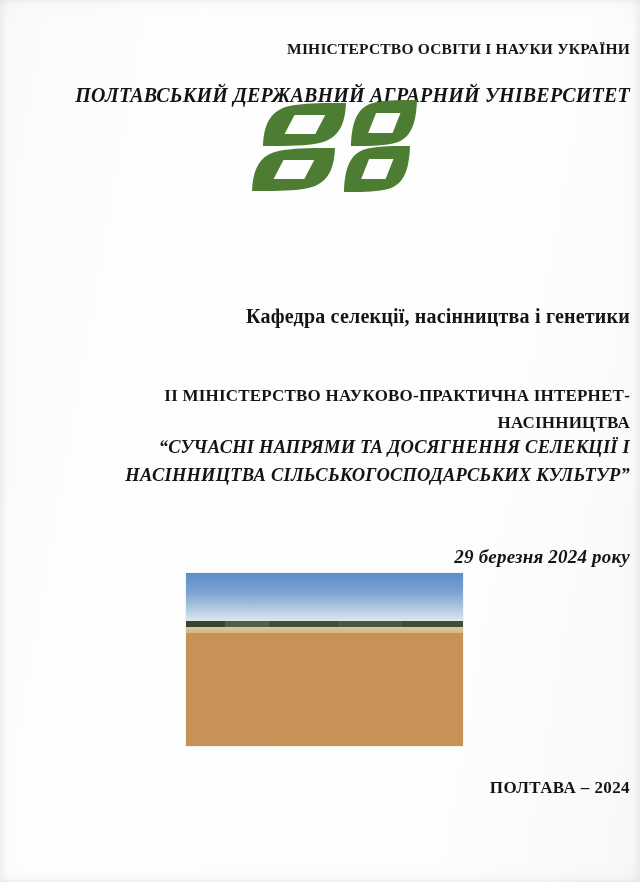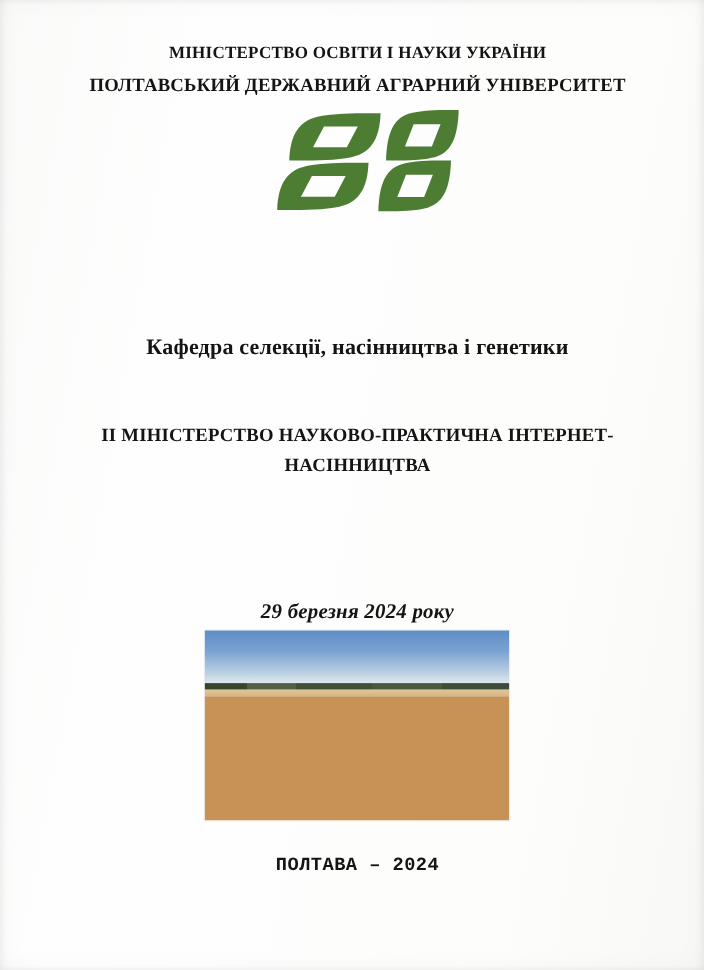--- a/index.html
+++ b/index.html
@@ -12,33 +12,33 @@
                 inset 3px 0 6px rgba(0,0,0,0.045),
                 inset -3px 0 6px rgba(0,0,0,0.045);
     overflow: hidden;
     font-family: "Liberation Serif", "DejaVu Serif", serif;
     color: #141414;
   }
   .tline {
     position: absolute;
     left: 20px;
     width: 610px;
-    text-align: center;
+    text-align: right;
     font-weight: bold;
     letter-spacing: 0.2px;
     white-space: nowrap;
   }
   .ministry    { top: 40px;  font-size: 15.5px; }
-  .university  { top: 68px;  font-size: 17px; }
+  .university  { top: 84px;  font-size: 20px; font-style: italic; }
   .institute   { top: 205px; font-size: 15.5px; }
   .department  { top: 305px; font-size: 20px; }
   .conf        { top: 382px; font-size: 17px; line-height: 27px; white-space: normal; }
   .theme       { top: 433px; font-size: 18.5px; line-height: 28px; font-style: italic; white-space: normal; }
   .date        { top: 546px; font-size: 19px; font-style: italic; }
-  .cityyear    { top: 778px; font-size: 17px; letter-spacing: 0.4px; font-family: Liberation Mono, monospace; }
+  .cityyear    { top: 778px; font-size: 17px; letter-spacing: 0.4px; }
 
   .logo-wrap {
     position: absolute;
     left: 250px;
     top: 95px;
     width: 170px;
     height: 98px;
   }
 
   .photo {
@@ -104,20 +104,24 @@
     </svg>
   </div>
 
   <div class="tline department">Кафедра селекції, насінництва і генетики</div>
 
   <div class="tline conf">
     <span>ІІ МІНІСТЕРСТВО НАУКОВО-ПРАКТИЧНА ІНТЕРНЕТ-</span><br>
     <span>НАСІННИЦТВА</span>
   </div>
 
+  <div class="tline theme">
+    <span>“СУЧАСНІ НАПРЯМИ ТА ДОСЯГНЕННЯ СЕЛЕКЦІЇ І</span><br>
+    <span>НАСІННИЦТВА СІЛЬСЬКОГОСПОДАРСЬКИХ КУЛЬТУР”</span>
+  </div>
 
   <div class="tline date">29 березня 2024 року</div>
 
   <div class="photo">
     <div class="sky"></div>
     <div class="treeline"></div>
     <div class="horizon-band"></div>
     <div class="field"></div>
   </div>
 

